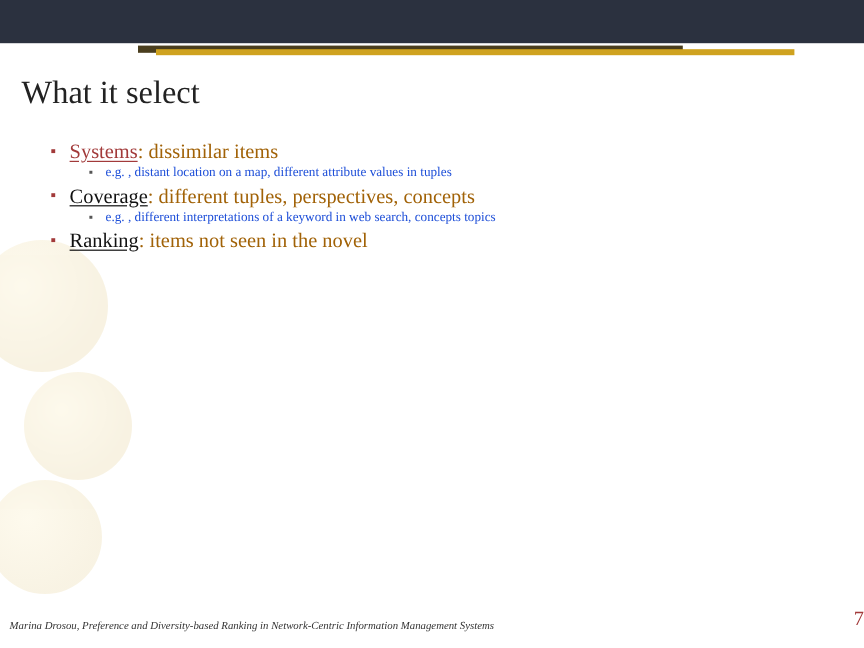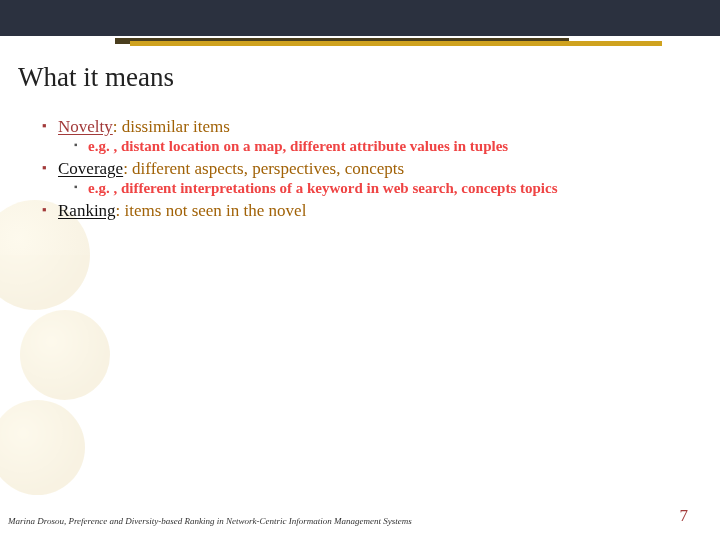--- a/index.html
+++ b/index.html
@@ -79,37 +79,36 @@
   .termline.black .term { color: #111; text-decoration: underline; }
   .sub {
     list-style: none;
     padding-left: 16px;
     margin-top: 1px;
     margin-bottom: 4px;
   }
   .sub li {
     position: relative;
     padding-left: 14px;
-    font-size: 15px;
-    color: #ef4444;
-    font-weight: bold;
+    font-size: 11px;
+    color: #1d4ed8;
   }
   .sub li::before {
     content: "▪";
     position: absolute;
     left: 0;
     top: 1px;
     color: #555;
     font-size: 10px;
   }
   .footer {
     position: absolute;
     bottom: 14px;
     left: 8px;
-    right: 32px;
+    right: 0;
     display: flex;
     justify-content: space-between;
     align-items: flex-end;
   }
   .footer-text {
     font-size: 9px;
     font-style: italic;
     color: #333;
   }
   .page-num {
@@ -142,34 +141,34 @@
   <div class="accent-line-dark"></div>
   <div class="accent-line-gold"></div>
 </div>
 
 <div class="bg-deco">
   <div class="orb a"></div>
   <div class="orb b"></div>
   <div class="orb c"></div>
 </div>
 
-<h1 class="slide-title">What it means</h1>
+<h1 class="slide-title">What it select</h1>
 
 <div class="content">
 
 
   <ul class="bullets">
     <li>
-      <span class="termline"><span class="term">Novelty</span><span class="rest">: dissimilar items</span></span>
+      <span class="termline"><span class="term">Systems</span><span class="rest">: dissimilar items</span></span>
       <ul class="sub">
         <li>e.g. , distant location on a map, different attribute values in tuples</li>
       </ul>
     </li>
     <li>
-      <span class="termline black"><span class="term">Coverage</span><span class="rest">: different aspects, perspectives, concepts</span></span>
+      <span class="termline black"><span class="term">Coverage</span><span class="rest">: different tuples, perspectives, concepts</span></span>
       <ul class="sub">
         <li>e.g. , different interpretations of a keyword in web search, concepts topics</li>
       </ul>
     </li>
     <li>
       <span class="termline black"><span class="term">Ranking</span><span class="rest">: items not seen in the novel</span></span>
     </li>
   </ul>
 </div>
 

